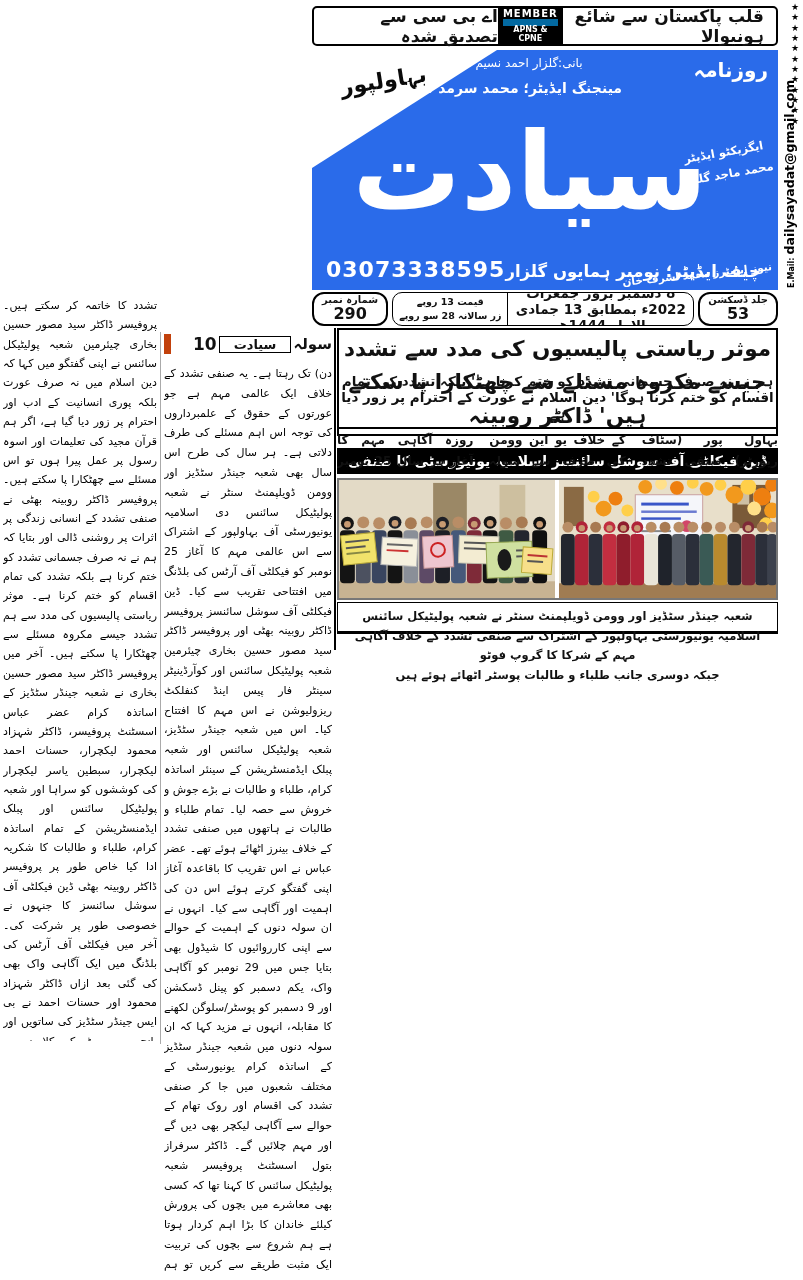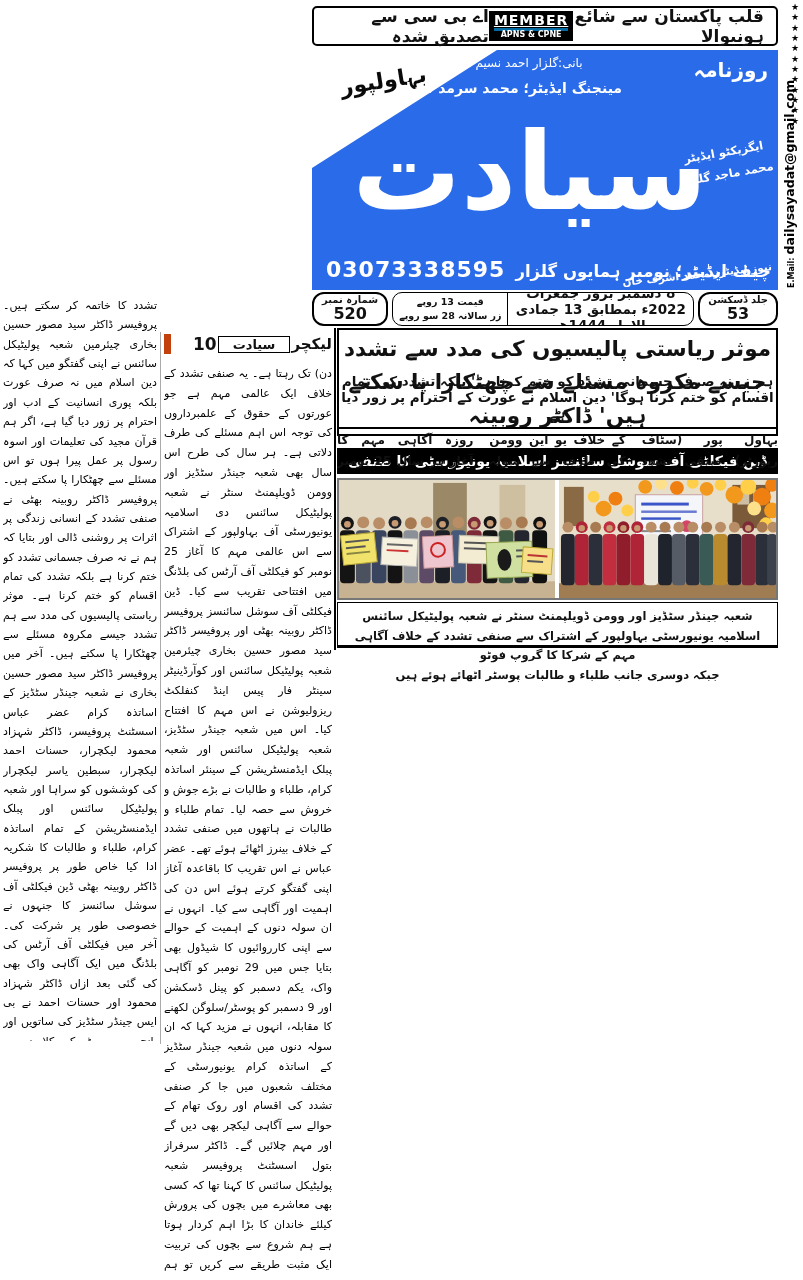--- a/index.html
+++ b/index.html
@@ -11,40 +11,40 @@
          line-height:1.15;word-break:break-all;text-align:center;color:#000;}
   .email-vert{position:absolute;top:288px;left:782px;width:250px;transform:rotate(-90deg);
               transform-origin:0 0;font-size:12.5px;font-weight:bold;color:#000;white-space:nowrap;}
   .email-vert .lbl{font-size:8px;margin-right:3px;}
 
   
   .certbar{position:absolute;left:312px;top:6px;width:466px;height:40px;border:2px solid #000;
            border-radius:5px;display:flex;align-items:center;justify-content:space-between;
            padding:0 12px;box-sizing:border-box;direction:rtl;font-size:17px;font-weight:bold;}
   .member-badge{background:#000;color:#fff;text-align:center;padding:2px 5px;line-height:1.05;}
-  .member-badge .m1{font-size:14px;letter-spacing:1px;border-bottom:3px solid #0369a1;display:block;text-decoration:underline;}
+  .member-badge .m1{font-size:10px;letter-spacing:1px;border-bottom:7px solid #0369a1;display:block;}
   .member-badge .m2{font-size:8px;font-weight:bold;display:block;}
 
   
   .masthead{position:absolute;left:312px;top:50px;width:466px;height:240px;background:#2a6bea;color:#fff;}
   .mast-wedge{position:absolute;left:0;top:0;width:185px;height:118px;background:#fff;
               clip-path:polygon(0 0,100% 0,0 100%);}
   .mast-city{position:absolute;left:28px;top:18px;color:#0a0a0a;font-size:22px;font-weight:bold;
              transform:rotate(-9deg);direction:rtl;}
   .mast-daily{position:absolute;right:10px;top:8px;font-size:20px;font-weight:bold;direction:rtl;}
   .mast-founder{position:absolute;left:0;right:70px;top:6px;text-align:center;font-size:12px;direction:rtl;}
   .mast-managing{position:absolute;left:0;right:70px;top:30px;text-align:center;font-size:14px;
                  font-weight:bold;direction:rtl;}
   .mast-title{position:absolute;left:0;right:30px;top:30px;text-align:center;font-size:108px;
               font-weight:bold;line-height:1.7;direction:rtl;}
   .mast-exec{position:absolute;right:6px;top:92px;text-align:center;font-size:11.5px;font-weight:bold;
              transform:rotate(-10deg);direction:rtl;line-height:1.9;}
   .mast-news-ed{position:absolute;right:6px;bottom:10px;font-size:10.5px;font-weight:bold;
                 transform:rotate(-6deg);direction:rtl;}
-  .mast-chief{position:absolute;left:14px;bottom:8px;display:flex;align-items:baseline;gap:10px;}
+  .mast-chief{position:absolute;left:14px;bottom:8px;display:flex;align-items:baseline;gap:0;}
   .mast-chief .phone{font-size:22px;font-weight:bold;letter-spacing:1px;}
   .mast-chief .name{font-size:16.5px;font-weight:bold;direction:rtl;}
 
   
   .datebar{position:absolute;left:312px;top:292px;width:466px;height:34px;display:flex;direction:rtl;
            gap:4px;align-items:stretch;}
   .pillbox{border:2px solid #000;border-radius:12px;background:#fff;text-align:center;
            padding:0 8px;display:flex;flex-direction:column;justify-content:center;line-height:1.05;}
   .pillbox .sm{font-size:10px;font-weight:bold;}
   .pillbox .bg{font-size:16px;font-weight:bold;}
@@ -64,21 +64,21 @@
   .kicker{position:absolute;left:337px;top:400px;width:441px;height:26px;background:#000;color:#fff;
           text-align:center;direction:rtl;font-size:14px;font-weight:bold;line-height:26px;
           box-sizing:border-box;margin-top:48px;}
   .lead{position:absolute;left:337px;top:430px;width:441px;height:44px;direction:rtl;
         column-count:3;column-gap:16px;font-size:12px;font-weight:600;line-height:1.75;
         text-align:justify;overflow:hidden;}
 
   
   .photo{position:absolute;left:337px;top:478px;width:441px;height:122px;border:1px solid #777;
          box-sizing:border-box;}
-  .caption{position:absolute;left:337px;top:602px;width:441px;height:46px;border:1px solid #000;
+  .caption{position:absolute;left:337px;top:602px;width:441px;height:32px;border:1px solid #000;
            border-bottom:3px solid #000;box-sizing:border-box;text-align:center;direction:rtl;
            font-size:11.5px;font-weight:600;padding:4px 6px;line-height:1.7;}
 
   
   .vrule-main{position:absolute;left:334px;top:328px;width:1.5px;height:322px;background:#000;}
   .vrule-cols{position:absolute;left:160px;top:332px;width:1px;height:712px;background:#aaa;}
 
   
   .cont-header{position:absolute;left:164px;top:330px;width:168px;height:28px;display:flex;
                direction:rtl;align-items:center;justify-content:space-between;}
@@ -133,21 +133,21 @@
     </div>
     <div class="datewrap">
       <div class="datetext">8 دسمبر بروز جمعرات 2022ء بمطابق 13 جمادی الاول 1444ھ</div>
       <div class="pricebox">
         <div>قیمت 13 روپے</div>
         <div>زر سالانہ 28 سو روپے</div>
       </div>
     </div>
     <div class="pillbox">
       <span class="sm">شمارہ نمبر</span>
-      <span class="bg">520</span>
+      <span class="bg">290</span>
     </div>
   </div>
 
   <div class="headline-box">موثر ریاستی پالیسیوں کی مدد سے تشدد جیسے مکروہ مسئلے سے چھٹکارا پا سکتے ہیں' ڈاکٹر روبینہ</div>
   <div class="subheadline">ہم نے نہ صرف جسمانی تشدد کو ختم کرنا ہے' بلکہ تشدد کی تمام اقسام کو ختم کرنا ہوگا' دین اسلام نے عورت کے احترام پر زور دیا ہے</div>
   <div class="kicker">ڈین فیکلٹی آف سوشل سائنسز اسلامیہ یونیورسٹی کا صنفی تشدد کے خلاف عالمی دن کے موقع پر تقریب سے ملاقات</div>
   <div class="lead">
     <span>بہاول پور (سٹاف رپورٹر) صنفی تشدد کے خلاف یو این وومن کی طرف سے سولہ روزہ آگاہی مہم کا آغاز ہر سال 25 نومبر (جو کہ صنفی تشدد کے خلاف عالمی دن ہے) سے دس دسمبر (انسانی حقوق کا عالمی </span>
     
   </div>
@@ -309,21 +309,21 @@
 
   <div class="caption">
     <div>شعبہ جینڈر سٹڈیز اور وومن ڈویلپمنٹ سنٹر نے شعبہ پولیٹیکل سائنس اسلامیہ یونیورسٹی بہاولپور کے اشتراک سے صنفی تشدد کے خلاف آگاہی مہم کے شرکا کا گروپ فوٹو</div>
     <div>جبکہ دوسری جانب طلباء و طالبات پوسٹر اٹھائے ہوئے ہیں</div>
   </div>
 
   <div class="vrule-main"></div>
   <div class="vrule-cols"></div>
 
   <div class="cont-header">
-    <span class="lbl">لیکچر</span>
+    <span class="lbl">سولہ</span>
     <span class="paper">سیادت</span>
     <span class="pg">10</span>
   </div>
 
   <div class="bodycol col-right">دن) تک رہتا ہے۔ یہ صنفی تشدد کے خلاف ایک عالمی مہم ہے جو عورتوں کے حقوق کے علمبرداروں کی توجہ اس اہم مسئلے کی طرف دلاتی ہے۔ ہر سال کی طرح اس سال بھی شعبہ جینڈر سٹڈیز اور وومن ڈویلپمنٹ سنٹر نے شعبہ پولیٹیکل سائنس دی اسلامیہ یونیورسٹی آف بہاولپور کے اشتراک سے اس عالمی مہم کا آغاز 25 نومبر کو فیکلٹی آف آرٹس کی بلڈنگ میں افتتاحی تقریب سے کیا۔ ڈین فیکلٹی آف سوشل سائنسز پروفیسر ڈاکٹر روبینہ بھٹی اور پروفیسر ڈاکٹر سید مصور حسین بخاری چیئرمین شعبہ پولیٹیکل سائنس اور کوآرڈینیٹر سینٹر فار پیس اینڈ کنفلکٹ ریزولیوشن نے اس مہم کا افتتاح کیا۔ اس میں شعبہ جینڈر سٹڈیز، شعبہ پولیٹیکل سائنس اور شعبہ پبلک ایڈمنسٹریشن کے سینئر اساتذہ کرام، طلباء و طالبات نے بڑے جوش و خروش سے حصہ لیا۔ تمام طلباء و طالبات نے ہاتھوں میں صنفی تشدد کے خلاف بینرز اٹھائے ہوئے تھے۔ عضر عباس نے اس تقریب کا باقاعدہ آغاز اپنی گفتگو کرتے ہوئے اس دن کی اہمیت اور آگاہی سے کیا۔ انہوں نے ان سولہ دنوں کے اہمیت کے حوالے سے اپنی کارروائیوں کا شیڈول بھی بتایا جس میں 29 نومبر کو آگاہی واک، یکم دسمبر کو پینل ڈسکشن اور 9 دسمبر کو پوسٹر/سلوگن لکھنے کا مقابلہ، انہوں نے مزید کہا کہ ان سولہ دنوں میں شعبہ جینڈر سٹڈیز کے اساتذہ کرام یونیورسٹی کے مختلف شعبوں میں جا کر صنفی تشدد کی اقسام اور روک تھام کے حوالے سے آگاہی لیکچر بھی دیں گے اور مہم چلائیں گے۔ ڈاکٹر سرفراز بتول اسسٹنٹ پروفیسر شعبہ پولیٹیکل سائنس کا کہنا تھا کہ کسی بھی معاشرے میں بچوں کی پرورش کیلئے خاندان کا بڑا اہم کردار ہوتا ہے ہم شروع سے بچوں کی تربیت ایک مثبت طریقے سے کریں تو ہم اپنے معاشرے سے صنفی امتیاز اور</div>
   <div class="bodycol col-left">تشدد کا خاتمہ کر سکتے ہیں۔ پروفیسر ڈاکٹر سید مصور حسین بخاری چیئرمین شعبہ پولیٹیکل سائنس نے اپنی گفتگو میں کہا کہ دین اسلام میں نہ صرف عورت بلکہ پوری انسانیت کے ادب اور احترام پر زور دیا گیا ہے، اگر ہم قرآن مجید کی تعلیمات اور اسوہ رسول پر عمل پیرا ہوں تو اس مسئلے سے چھٹکارا پا سکتے ہیں۔ پروفیسر ڈاکٹر روبینہ بھٹی نے صنفی تشدد کے انسانی زندگی پر اثرات پر روشنی ڈالی اور بتایا کہ ہم نے نہ صرف جسمانی تشدد کو ختم کرنا ہے بلکہ تشدد کی تمام اقسام کو ختم کرنا ہے۔ موثر ریاستی پالیسیوں کی مدد سے ہم تشدد جیسے مکروہ مسئلے سے چھٹکارا پا سکتے ہیں۔ آخر میں پروفیسر ڈاکٹر سید مصور حسین بخاری نے شعبہ جینڈر سٹڈیز کے اساتذہ کرام عضر عباس اسسٹنٹ پروفیسر، ڈاکٹر شہزاد محمود لیکچرار، حسنات احمد لیکچرار، سبطین یاسر لیکچرار کی کوششوں کو سراہا اور شعبہ پولیٹیکل سائنس اور پبلک ایڈمنسٹریشن کے تمام اساتذہ کرام، طلباء و طالبات کا شکریہ ادا کیا خاص طور پر پروفیسر ڈاکٹر روبینہ بھٹی ڈین فیکلٹی آف سوشل سائنسز کا جنہوں نے خصوصی طور پر شرکت کی۔ آخر میں فیکلٹی آف آرٹس کی بلڈنگ میں ایک آگاہی واک بھی کی گئی بعد ازاں ڈاکٹر شہزاد محمود اور حسنات احمد نے بی ایس جینڈر سٹڈیز کی ساتویں اور پانچویں سمسٹر کی کلاسز میں صنفی تشدد کے خلاف آگاہی لیکچر بھی دیے۔</div>
 
 </div>
 
 </body></html>

